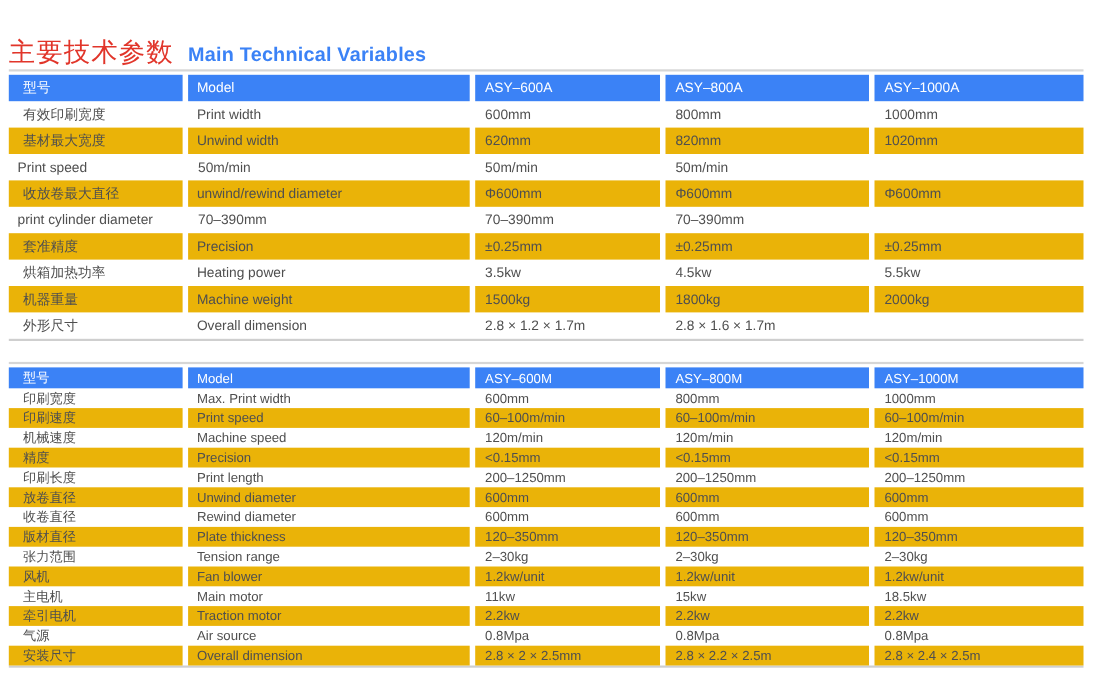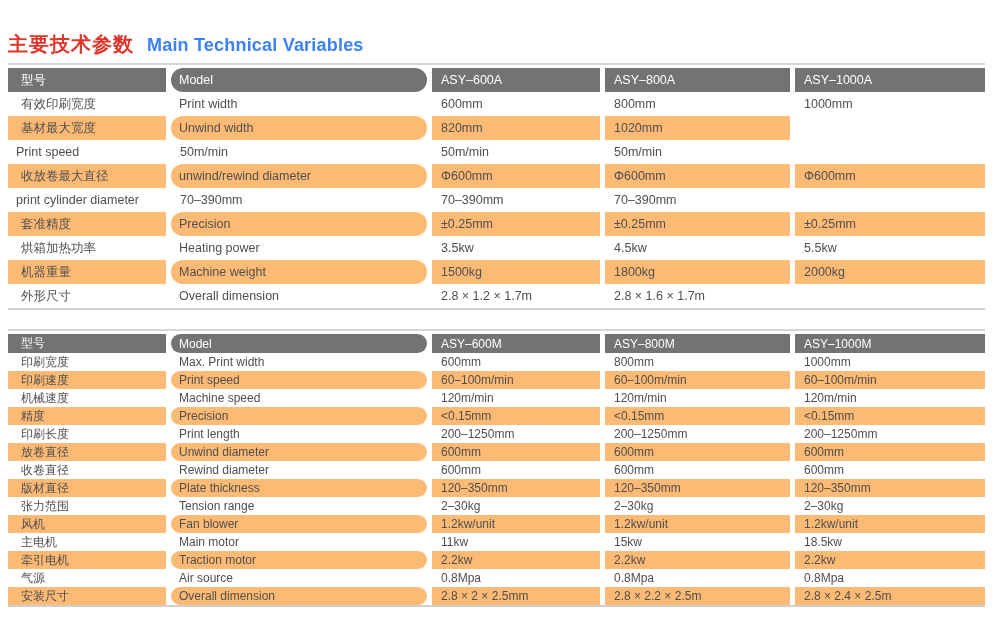--- a/index.html
+++ b/index.html
@@ -16,22 +16,22 @@
   .title-bar {
     position: absolute;
     left: 8px;
     top: 31px;
     display: flex;
     align-items: baseline;
     gap: 13px;
     white-space: nowrap;
   }
   .title-zh {
-    font-size: 20px;
-    font-weight: bold;
+    font-size: 24px;
+    font-weight: normal;
     color: #e1352a;
     letter-spacing: 1px;
   }
   .title-en {
     font-size: 18px;
     font-weight: bold;
     color: #3b82f6;
     letter-spacing: 0.2px;
   }
 
@@ -53,28 +53,28 @@
     column-gap: 5px;
   }
   .cell {
     display: flex;
     align-items: center;
     overflow: hidden;
     white-space: nowrap;
     color: #4f4f4f;
   }
   .c0 { padding-left: 13px; }
-  .c1 { padding-left: 8px; border-radius: 12px; }
+  .c1 { padding-left: 8px; }
   .c2, .c3, .c4 { padding-left: 9px; }
 
   .header-row .cell {
-    background: #737373;
+    background: #3b82f6;
     color: #ffffff;
   }
-  .body-row.alt .cell { background: #fdba74; }
+  .body-row.alt .cell { background: #eab308; }
 
   .t1 .row { height: 24px;    font-size: 12.5px; }
   .t2 .row { height: 18px; font-size: 12px; }
   .t2 .header-row { height: 19px; }
 </style>
 </head>
 <body>
 
 <header class="title-bar">
   <span class="title-zh">主要技术参数</span>
@@ -94,20 +94,21 @@
       <div class="row body-row">
         <div class="cell c0">有效印刷宽度</div>
         <div class="cell c1">Print width</div>
         <div class="cell c2">600mm</div>
         <div class="cell c3">800mm</div>
         <div class="cell c4">1000mm</div>
       </div>
       <div class="row body-row alt">
         <div class="cell c0">基材最大宽度</div>
         <div class="cell c1">Unwind width</div>
+        <div class="cell c2">620mm</div>
         <div class="cell c3">820mm</div>
         <div class="cell c4">1020mm</div>
       </div>
       <div class="row body-row">
         <div class="cell c1">Print speed</div>
         <div class="cell c2">50m/min</div>
         <div class="cell c3">50m/min</div>
         <div class="cell c4">50m/min</div>
       </div>
       <div class="row body-row alt">

